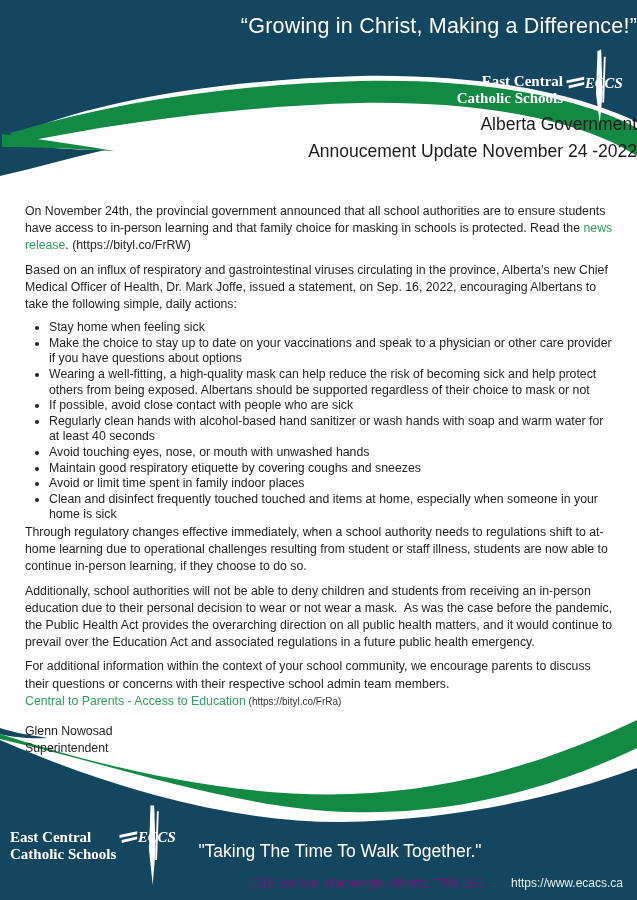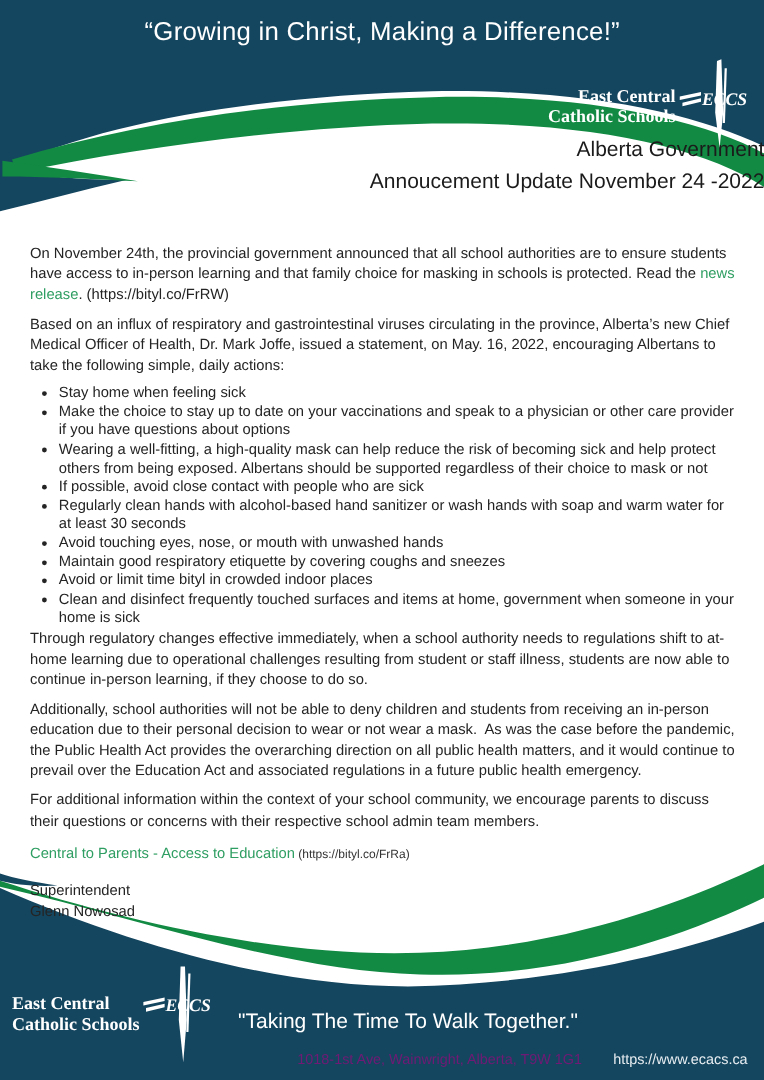--- a/index.html
+++ b/index.html
@@ -1,21 +1,21 @@
 <!DOCTYPE html>
 <html><head>
 <meta charset="utf-8">
 <style>
   html,body{margin:0;padding:0;background:#888;}
   .page{position:relative;width:637px;height:900px;margin:0 auto;background:#ffffff;
         overflow:hidden;font-family:"Liberation Sans",sans-serif;color:#222;}
   svg{display:block;}
   
   .header-swoosh{position:absolute;top:0;left:0;z-index:1;}
-  .header-motto{position:absolute;top:14px;left:0;width:100%;text-align:center;z-index:3;
+  .header-motto{position:absolute;top:14px;left:0;width:100%;text-align:right;z-index:3;
         color:#fff;font-size:21.5px;letter-spacing:.2px;}
   .logo{position:absolute;display:flex;align-items:center;z-index:4;}
   .logo-top{top:40px;right:10px;}
   .logo-bottom{left:10px;bottom:2px;}
   .logo-lines{font-family:Liberation Serif, serif;font-weight:bold;color:#fff;
         font-size:15px;line-height:17px;}
   .logo-top .logo-lines{text-align:right;}
   .eccs-mark{margin-left:2px;}
   
   .doc-title{position:absolute;top:111px;left:0;width:100%;text-align:right;z-index:3;
@@ -72,44 +72,44 @@
   </div>
 
   <div class="doc-title">
     <div>Alberta Government</div>
     <div>Annoucement Update November 24 -2022</div>
   </div>
 
   <div class="body-text">
     <p><span>On November 24th, the provincial government announced that all school authorities are to ensure students have access to in-person learning and that family choice for masking in schools is protected. Read the </span><a class="green-link">news release</a><span>. (https://bityl.co/FrRW)</span></p>
 
-    <p>Based on an influx of respiratory and gastrointestinal viruses circulating in the province, Alberta’s new Chief Medical Officer of Health, Dr. Mark Joffe, issued a statement, on May. 16, 2022, encouraging Albertans to take the following simple, daily actions:</p>
+    <p>Based on an influx of respiratory and gastrointestinal viruses circulating in the province, Alberta’s new Chief Medical Officer of Health, Dr. Mark Joffe, issued a statement, on Sep. 16, 2022, encouraging Albertans to take the following simple, daily actions:</p>
 
     <ul class="actions">
       <li>Stay home when feeling sick</li>
       <li>Make the choice to stay up to date on your vaccinations and speak to a physician or other care provider if you have questions about options</li>
       <li>Wearing a well-fitting, a high-quality mask can help reduce the risk of becoming sick and help protect others from being exposed. Albertans should be supported regardless of their choice to mask or not</li>
       <li>If possible, avoid close contact with people who are sick</li>
-      <li>Regularly clean hands with alcohol-based hand sanitizer or wash hands with soap and warm water for at least 30 seconds</li>
+      <li>Regularly clean hands with alcohol-based hand sanitizer or wash hands with soap and warm water for at least 40 seconds</li>
       <li>Avoid touching eyes, nose, or mouth with unwashed hands</li>
       <li>Maintain good respiratory etiquette by covering coughs and sneezes</li>
-      <li>Avoid or limit time bityl in crowded indoor places</li>
-      <li>Clean and disinfect frequently touched surfaces and items at home, government when someone in your home is sick</li>
+      <li>Avoid or limit time spent in family indoor places</li>
+      <li>Clean and disinfect frequently touched touched and items at home, especially when someone in your home is sick</li>
     </ul>
 
     <p>Through regulatory changes effective immediately, when a school authority needs to regulations shift to at-home learning due to operational challenges resulting from student or staff illness, students are now able to continue in-person learning, if they choose to do so.</p>
 
     <p>Additionally, school authorities will not be able to deny children and students from receiving an in-person education due to their personal decision to wear or not wear a mask.  As was the case before the pandemic, the Public Health Act provides the overarching direction on all public health matters, and it would continue to prevail over the Education Act and associated regulations in a future public health emergency.</p>
 
-    <p style="margin-bottom:10px">For additional information within the context of your school community, we encourage parents to discuss their questions or concerns with their respective school admin team members.</p>
+    <p style="margin-bottom:0">For additional information within the context of your school community, we encourage parents to discuss their questions or concerns with their respective school admin team members.</p>
     <div><a class="green-link">Central to Parents - Access to Education</a><span class="url-note"> (https://bityl.co/FrRa)</span></div>
 
     <div class="sig">
+      <div>Glenn Nowosad</div>
       <div>Superintendent</div>
-      <div>Glenn Nowosad</div>
     </div>
   </div>
 
   <svg class="footer-swoosh" width="637" height="182" viewBox="0 0 637 182" preserveAspectRatio="none">
 
     <path fill="#15465f" d="M0,22 C110,70 230,104 340,104 C460,102 560,78 637,50 L637,182 L0,182 Z"></path>
 
     <path fill="#128a43" d="M0,16 C110,52 240,80 350,76 C470,72 570,34 637,2 L637,30
                              C570,62 470,98 350,94 C240,92 110,46 0,21 Z"></path>
 

